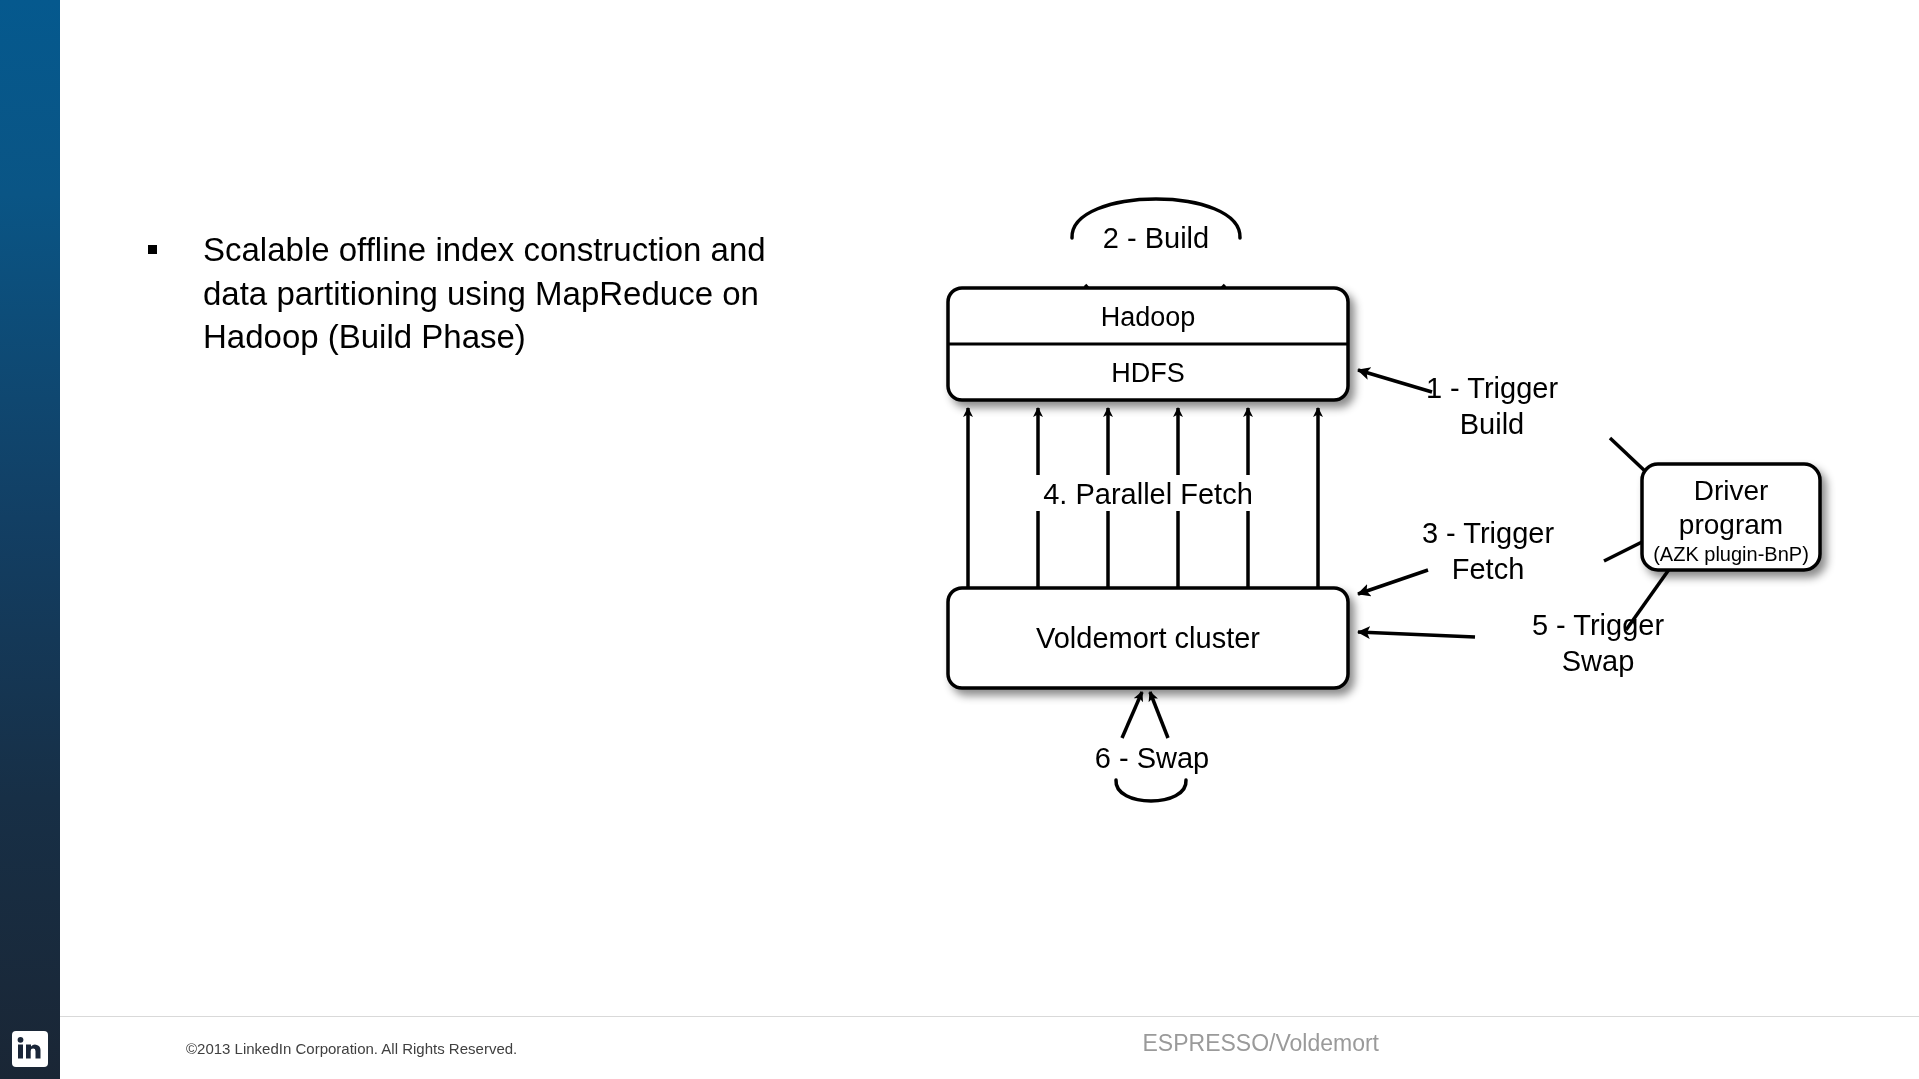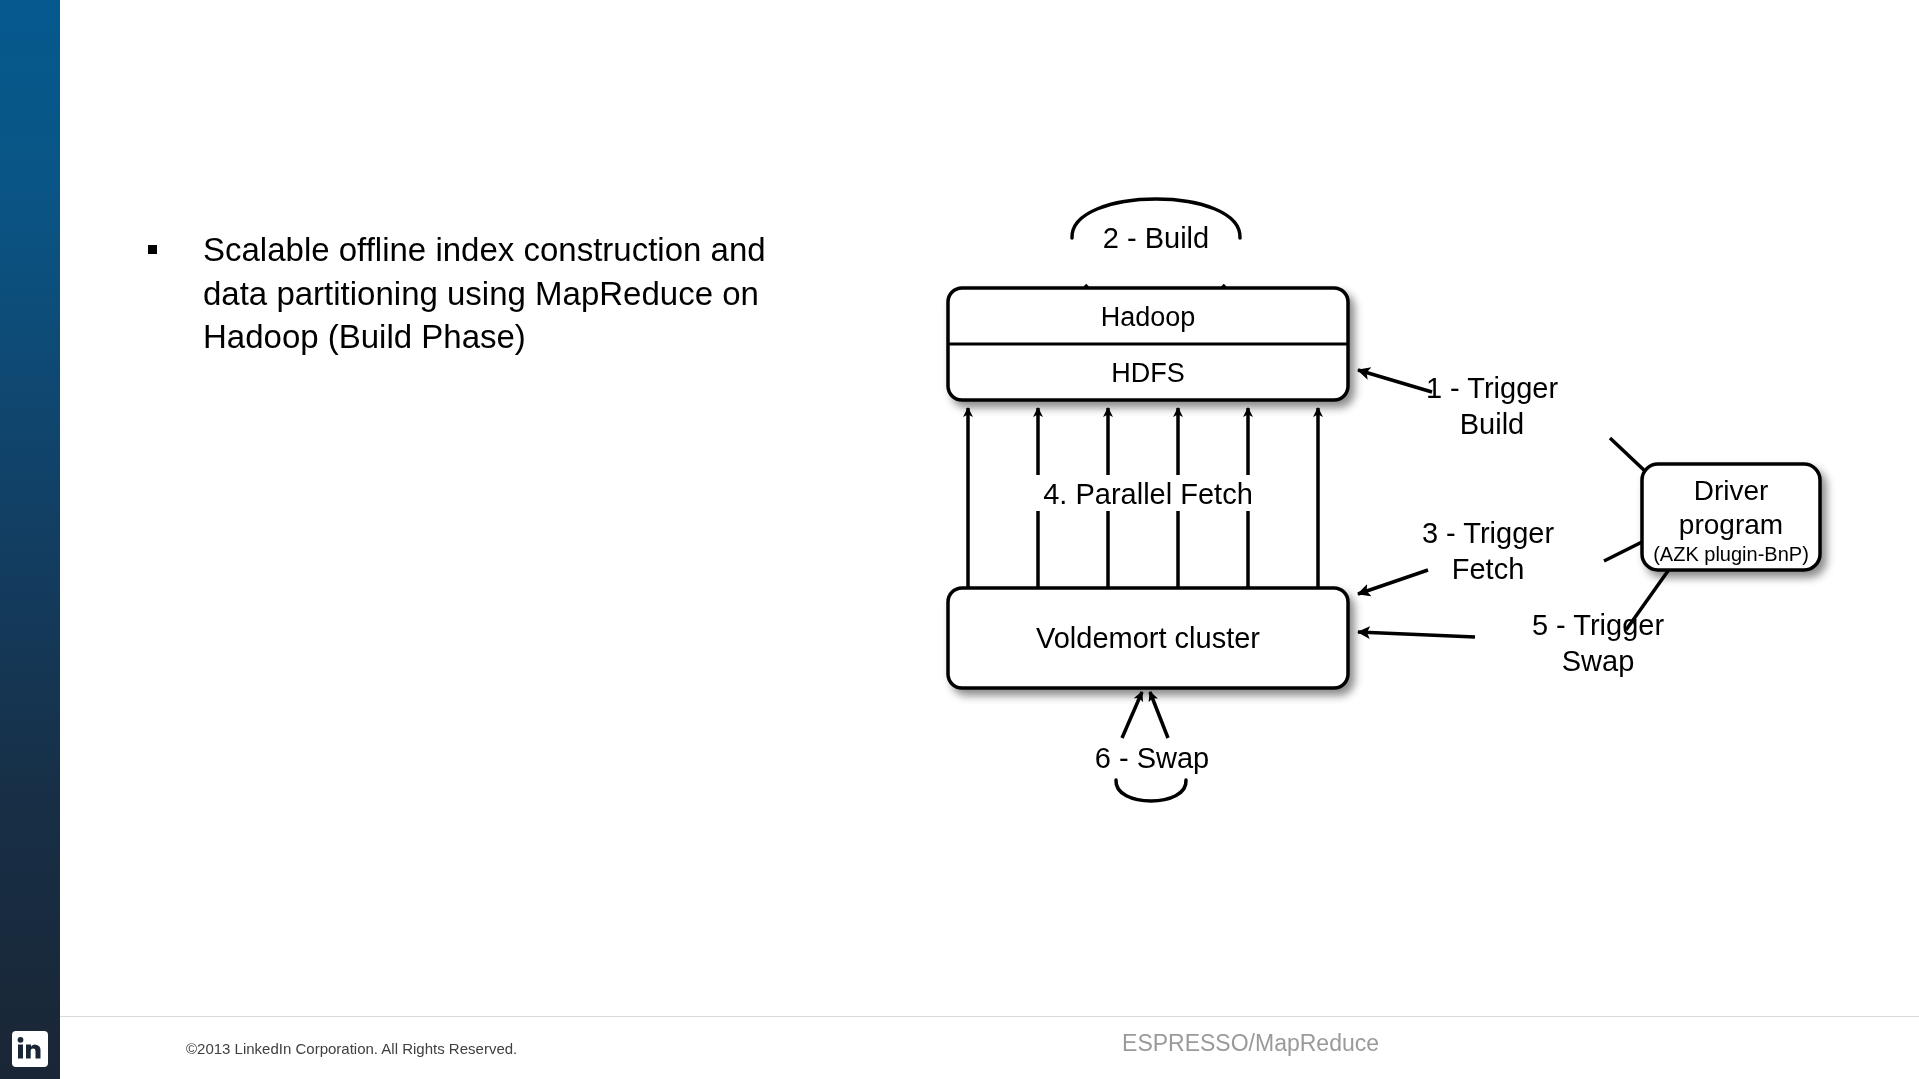--- a/index.html
+++ b/index.html
@@ -224,15 +224,15 @@
         <rect x="722" y="284" width="178" height="106" rx="16" ry="16" fill="#ffffff" stroke="#000000" stroke-width="3.5" filter="url(#boxshadow)"></rect>
       </g>
       <text x="811" y="320" text-anchor="middle" font-family="Liberation Sans, sans-serif" font-size="28" fill="#000000">Driver</text>
       <text x="811" y="354" text-anchor="middle" font-family="Liberation Sans, sans-serif" font-size="28" fill="#000000">program</text>
       <text x="811" y="381" text-anchor="middle" font-family="Liberation Sans, sans-serif" font-size="20" fill="#000000">(AZK plugin-BnP)</text>
     </svg>
   </div>
 
   <div class="footer-rule"></div>
   <div class="footer-left">©2013 LinkedIn Corporation. All Rights Reserved.</div>
-  <div class="footer-right">ESPRESSO/MapReduce</div>
+  <div class="footer-right">ESPRESSO/Voldemort</div>
 
 </div>
 
 </body></html>

